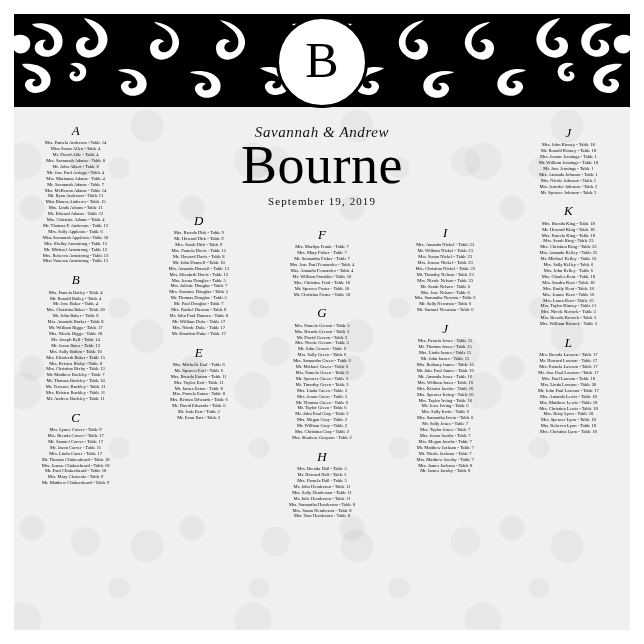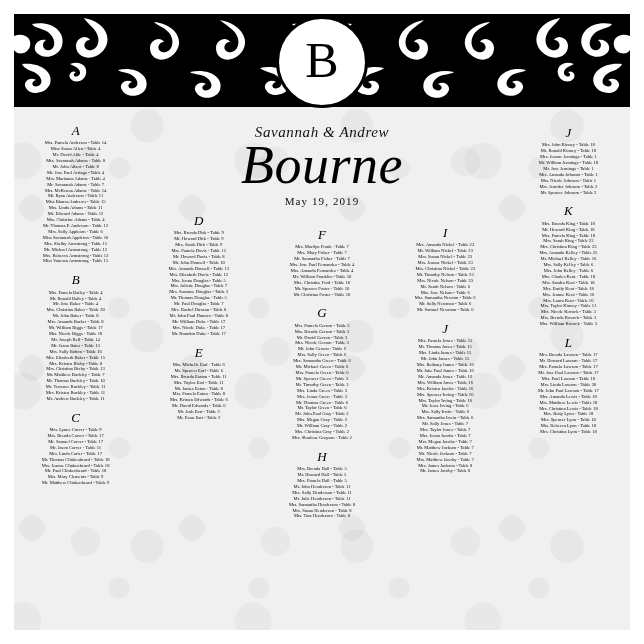--- a/index.html
+++ b/index.html
@@ -128,21 +128,20 @@
     font-family: "Liberation Serif", serif;
     font-style: italic;
     font-size: 15px;
     color: #111111;
     letter-spacing: 0.6px;
     margin-bottom: -4px;
     text-align: center;
   }
   .surname {
     font-family: "Liberation Serif", serif;
-    font-style: italic;
     font-size: 54px;
     line-height: 1.05;
     color: #000000;
     letter-spacing: 0.5px;
   }
   .wedding-date {
     font-family: "Liberation Serif", serif;
     font-size: 11px;
     color: #111111;
     letter-spacing: 1.1px;
@@ -240,21 +239,21 @@
 
     <div class="monogram-wrap">
       <div class="monogram-circle"></div>
       <div class="monogram-letter">B</div>
     </div>
   </div>
 
   <div class="title-block">
     <div class="couple-names">Savannah &amp; Andrew</div>
     <div class="surname">Bourne</div>
-    <div class="wedding-date">May 19, 2019</div>
+    <div class="wedding-date">September 19, 2019</div>
   </div>
 
   <div class="columns" id="columns">
       <div class="column col-1">
         <div class="group">
           <div class="group-letter">A</div>
           <div class="guest">Mrs. Pamela Anderson - Table 14</div>
           <div class="guest">Miss Susan Allen - Table 4</div>
           <div class="guest">Mr. David Able - Table 4</div>
           <div class="guest">Mrs. Savannah Adams - Table 8</div>

